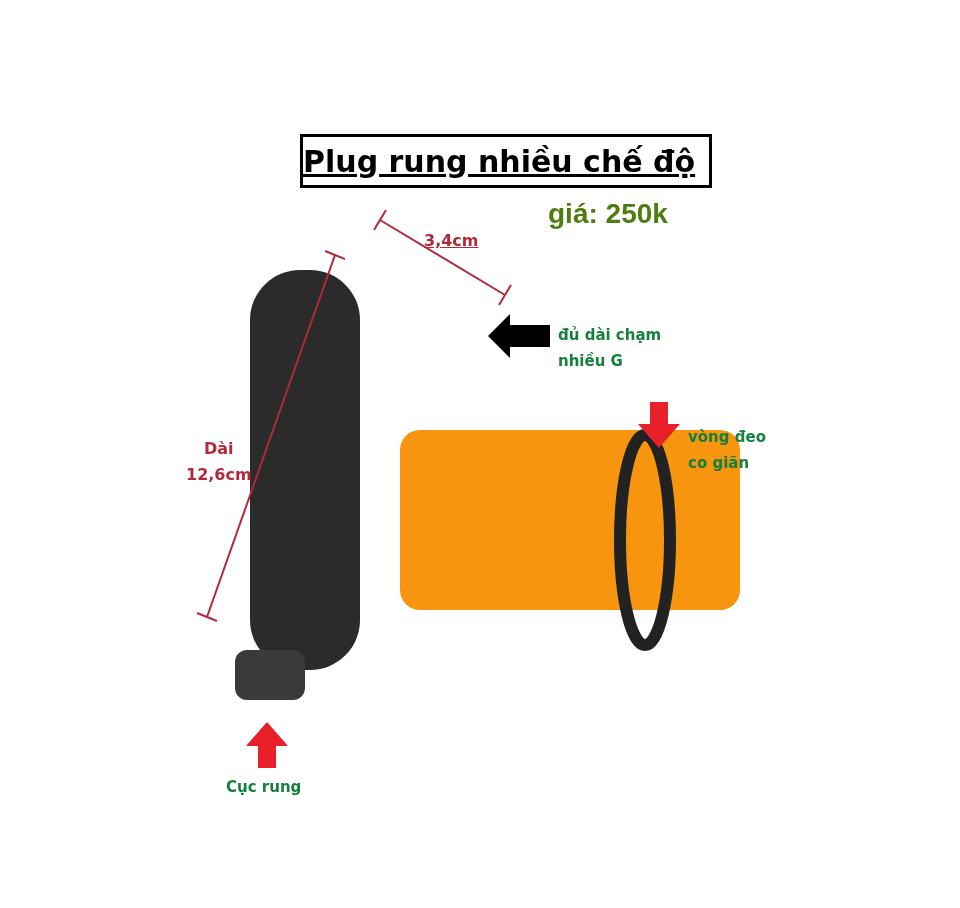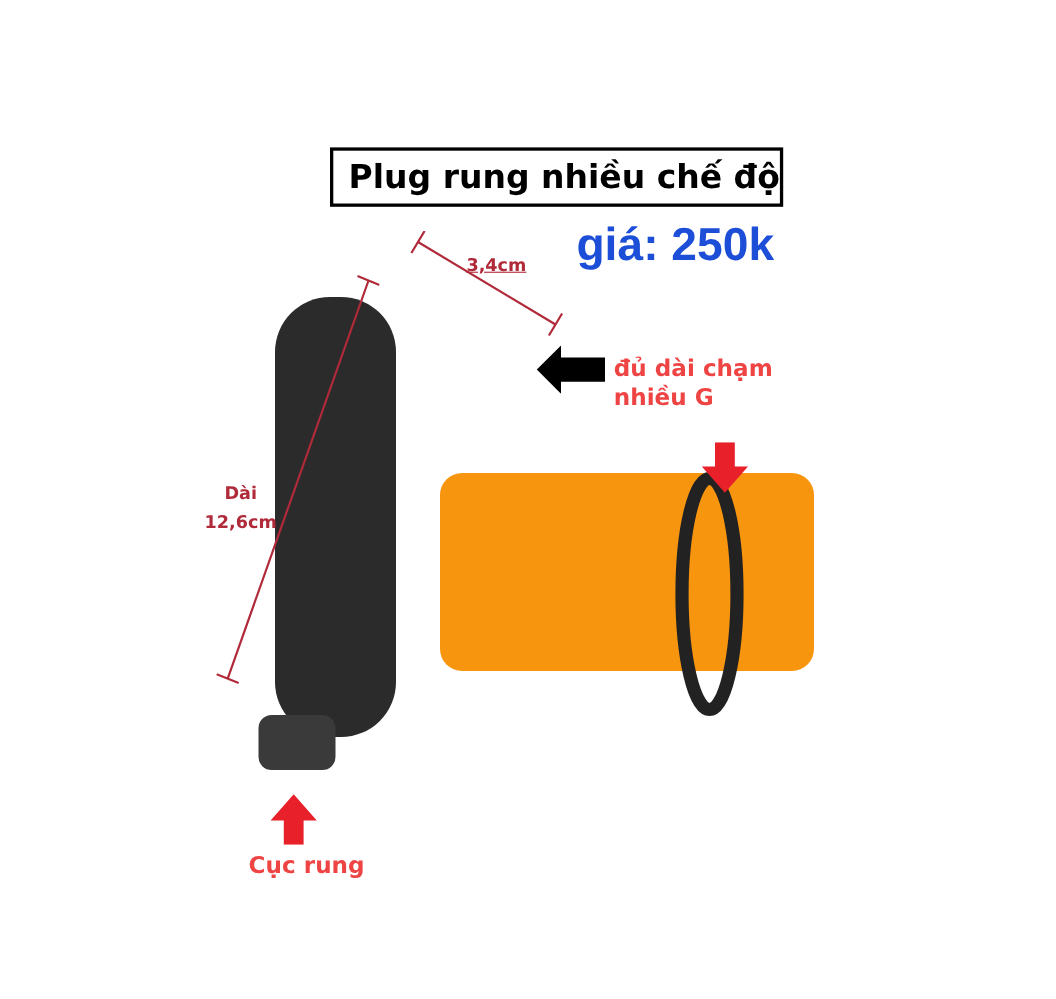--- a/index.html
+++ b/index.html
@@ -10,35 +10,35 @@
       background: #ffffff;
       overflow: hidden;
       font-family: "DejaVu Sans", sans-serif;
     }
     .title-box {
       position: absolute;
       left: 300px; top: 134px;
       width: 412px; height: 54px;
       border: 3px solid #000;
       box-sizing: border-box;
-      display: flex; align-items: center; justify-content: flex-end;
-      font-weight: bold; font-size: 30px; color: #000;
+      display: flex; align-items: center; justify-content: flex-start;
+      font-weight: bold; font-size: 30px; color: #000; text-decoration: underline;
     }
     .price {
       position: absolute;
-      left: 524px; top: 198px;
+      left: 548px; top: 198px;
       font-family: "Liberation Sans", sans-serif;
-      font-weight: bold; font-size: 42px;
-      color: #1d4ed8;
+      font-weight: bold; font-size: 28px;
+      color: #4d7c0f;
     }
     .label {
       position: absolute;
       font-weight: bold;
-      font-size: 21px;
-      color: #ef4444;
+      font-size: 15px;
+      color: #15803d;
       line-height: 26px;
     }
     .dim-label {
       position: absolute;
       font-weight: bold;
       font-size: 16px;
       color: #b02a3a;
       line-height: 26px;
       text-align: center;
     }
@@ -90,19 +90,23 @@
     <polygon points="0,22 22,0 22,11 62,11 62,33 22,33 22,44" fill="#000"></polygon>
   </svg>
   <div class="label" style="left:558px;top:322px;">
     <div>đủ dài chạm</div>
     <div>nhiều G</div>
   </div>
 
   <svg class="arrow" style="left:638px;top:402px;" width="42" height="46">
     <polygon points="12,0 30,0 30,22 42,22 21,46 0,22 12,22" fill="#e8202a"></polygon>
   </svg>
+  <div class="label" style="left:688px;top:424px;">
+    <div>vòng đeo</div>
+    <div>co giãn</div>
+  </div>
 
   <svg class="arrow" style="left:246px;top:722px;" width="42" height="46">
     <polygon points="21,0 42,24 30,24 30,46 12,46 12,24 0,24" fill="#e8202a"></polygon>
   </svg>
   <div class="label" style="left:226px;top:762px;margin-top:12px;">Cục rung</div>
 
 </div>
 
 </body></html>

